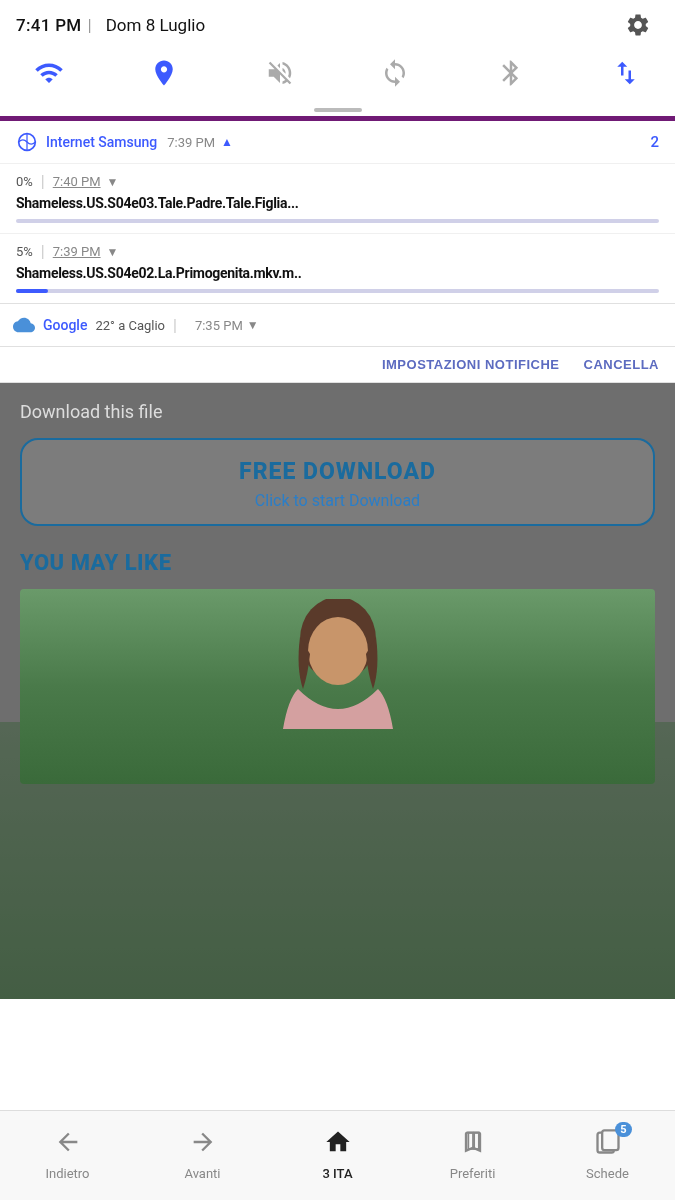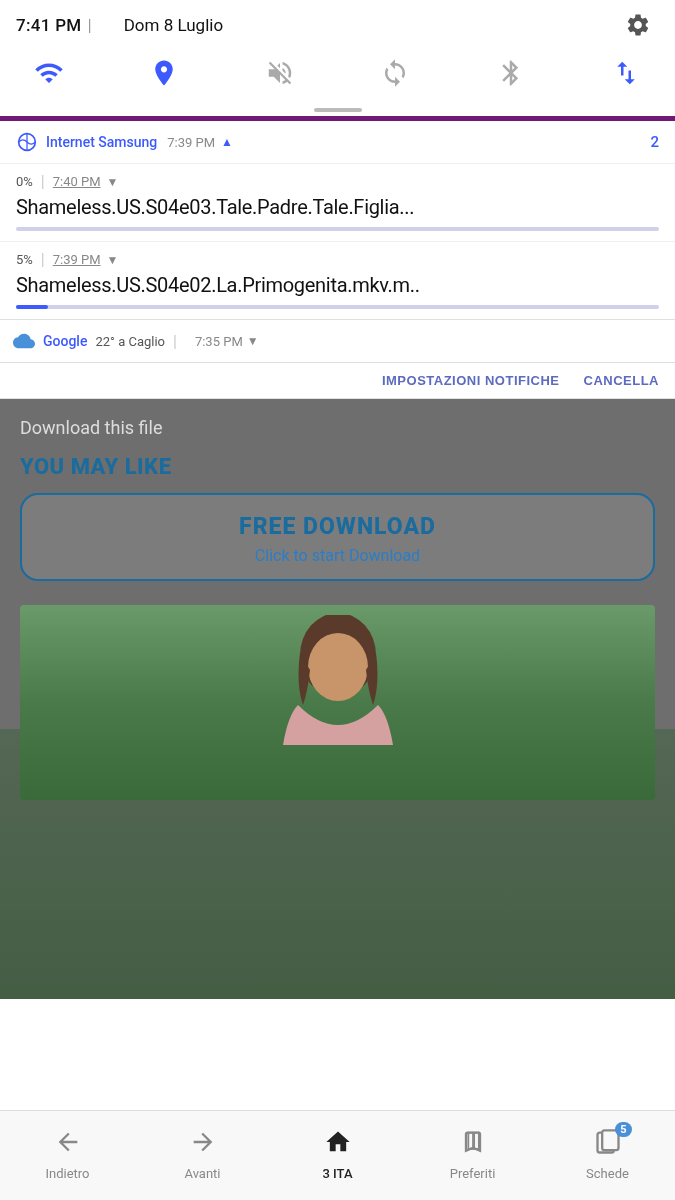--- a/index.html
+++ b/index.html
@@ -23,21 +23,21 @@
     }
     .status-time {
       font-size: 17px;
       font-weight: 500;
       color: #111;
       letter-spacing: 0.3px;
     }
     .status-date {
       font-size: 17px;
       color: #111;
-      margin-left: 26px;
+      margin-left: 8px;
     }
     .status-left {
       display: flex;
       align-items: center;
     }
     .status-separator {
       color: #999;
       margin: 0 6px;
       font-size: 17px;
     }
@@ -139,24 +139,25 @@
       font-size: 13px;
       color: #888;
       text-decoration: underline;
     }
     .notif-chevron {
       font-size: 12px;
       color: #888;
       margin-left: 6px;
     }
     .notif-filename {
-      font-size: 20px;
+      font-size: 14px;
       color: #111;
       letter-spacing: -0.3px;
       margin-bottom: 8px;
+      font-weight: bold;
     }
     .progress-bar-wrap {
       height: 4px;
       background: #d0d0e8;
       border-radius: 2px;
     }
     .progress-bar-fill {
       height: 4px;
       border-radius: 2px;
     }
@@ -399,26 +400,26 @@
   </div>
 
   <div style="position: relative; flex: 1; background: #7a7a7a; overflow: hidden;">
 
     <div style="position: absolute; top: 0; left: 0; right: 0; bottom: 0; background: linear-gradient(180deg, #888 0%, #888 55%, #5a7a5a 55%, #3a6a3a 100%);"></div>
     <div style="position: absolute; top: 0; left: 0; right: 0; bottom: 0; background: rgba(80,80,80,0.45);"></div>
 
     <div style="position: relative; padding: 18px 20px 16px 20px;">
       <div style="font-size: 18px; color: #ddd; margin-bottom: 16px;">Download this file</div>
 
-      <div style="font-size: 22px; font-weight: 800; color: #1a6b9e; margin-bottom: 14px; letter-spacing: 0.5px;">YOU MAY LIKE</div>
-
       <div style="border: 2px solid #1a6b9e; border-radius: 18px; background: rgba(255,255,255,0.1); text-align: center; padding: 18px 20px 14px 20px; margin-bottom: 24px; cursor: pointer;">
         <div style="font-size: 23px; font-weight: 800; color: #1a6b9e; letter-spacing: 1px; margin-bottom: 6px;">FREE DOWNLOAD</div>
         <div style="font-size: 16px; color: #2a7ec8;">Click to start Download</div>
       </div>
+
+      <div style="font-size: 22px; font-weight: 800; color: #1a6b9e; margin-bottom: 14px; letter-spacing: 0.5px;">YOU MAY LIKE</div>
 
       <div style="width: 100%; height: 195px; background: linear-gradient(180deg, #6a9a6a 0%, #4a7a4a 50%, #3a6a3a 100%); border-radius: 4px; overflow: hidden; position: relative;">
 
         <svg style="position:absolute; bottom:0; left:50%; transform:translateX(-50%);" width="220" height="185" viewBox="0 0 220 185">
 
           <ellipse cx="110" cy="40" rx="38" ry="42" fill="#5a3a2a"></ellipse>
 
           <ellipse cx="110" cy="52" rx="30" ry="34" fill="#c8956a"></ellipse>
 
           <path d="M72 38 Q68 70 75 90 Q80 75 82 55 Z" fill="#5a3a2a"></path>

